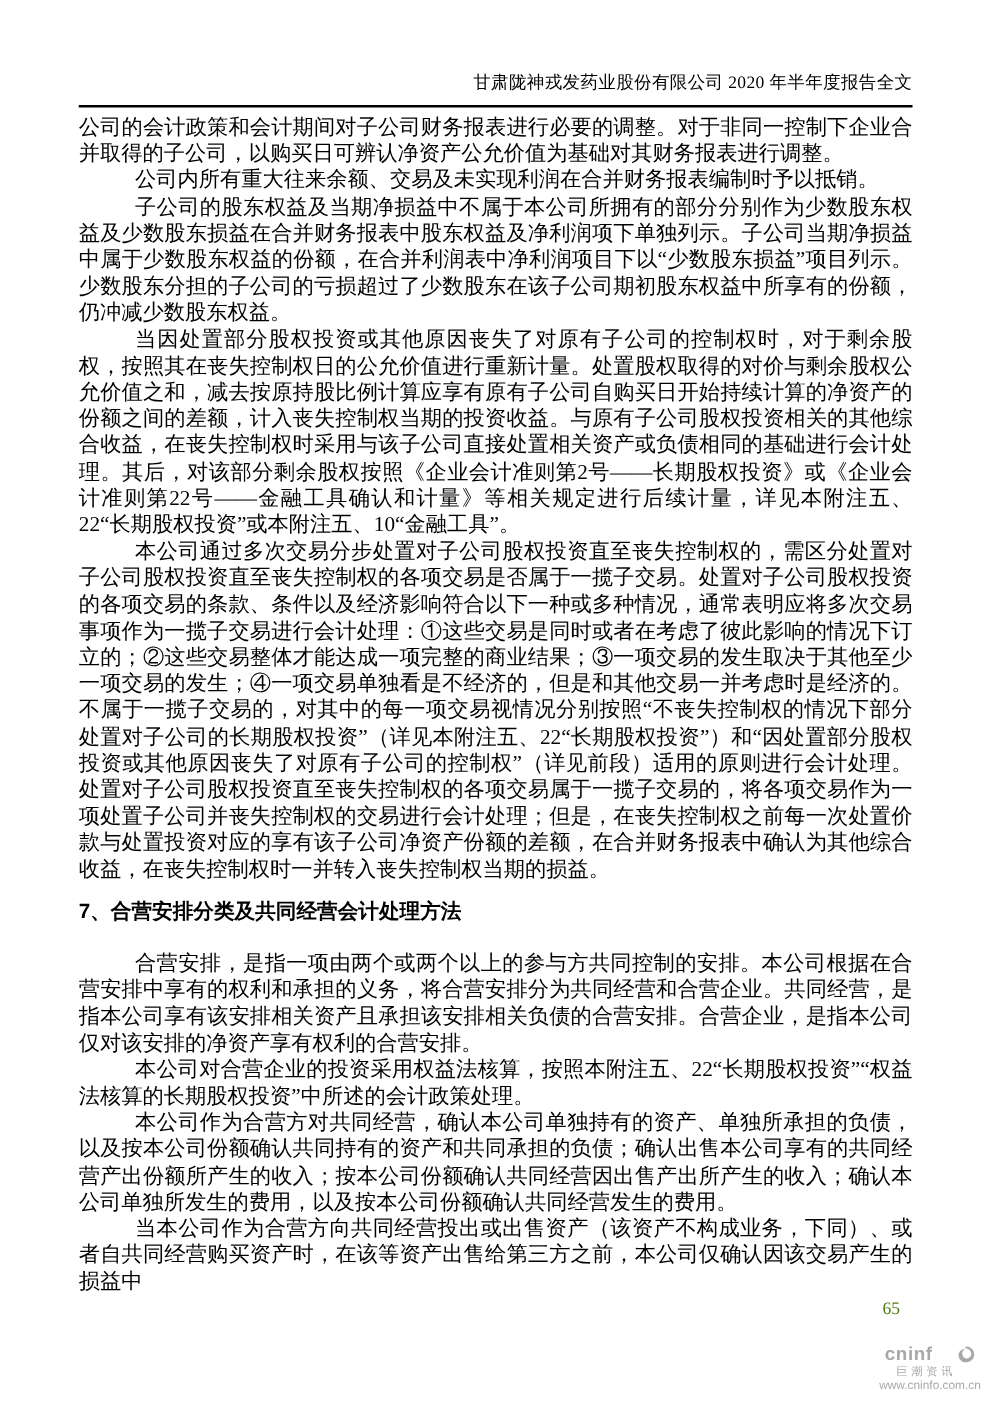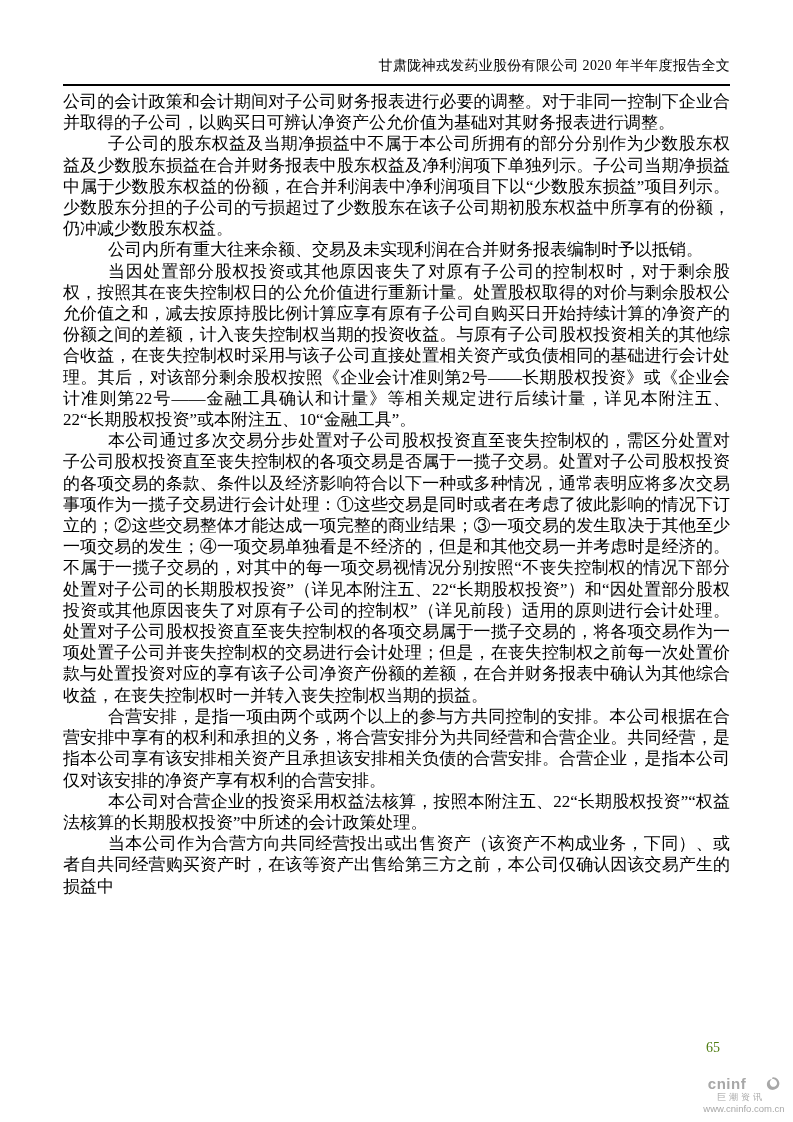--- a/index.html
+++ b/index.html
@@ -59,28 +59,30 @@
 </head>
 <body>
 
 <div class="page">
 
   <div class="header-title">甘肃陇神戎发药业股份有限公司 2020 年半年度报告全文</div>
   <div class="header-rule"></div>
 
   <div class="body-text">
     <p class="para no-indent">公司的会计政策和会计期间对子公司财务报表进行必要的调整。对于非同一控制下企业合并取得的子公司，以购买日可辨认净资产公允价值为基础对其财务报表进行调整。</p>
+    <p class="para">公司内所有重大往来余额、交易及未实现利润在合并财务报表编制时予以抵销。</p>
     <p class="para">子公司的股东权益及当期净损益中不属于本公司所拥有的部分分别作为少数股东权益及少数股东损益在合并财务报表中股东权益及净利润项下单独列示。子公司当期净损益中属于少数股东权益的份额，在合并利润表中净利润项目下以“少数股东损益”项目列示。少数股东分担的子公司的亏损超过了少数股东在该子公司期初股东权益中所享有的份额，仍冲减少数股东权益。</p>
-    <p class="para">公司内所有重大往来余额、交易及未实现利润在合并财务报表编制时予以抵销。</p>
     <p class="para">当因处置部分股权投资或其他原因丧失了对原有子公司的控制权时，对于剩余股权，按照其在丧失控制权日的公允价值进行重新计量。处置股权取得的对价与剩余股权公允价值之和，减去按原持股比例计算应享有原有子公司自购买日开始持续计算的净资产的份额之间的差额，计入丧失控制权当期的投资收益。与原有子公司股权投资相关的其他综合收益，在丧失控制权时采用与该子公司直接处置相关资产或负债相同的基础进行会计处理。其后，对该部分剩余股权按照《企业会计准则第2号——长期股权投资》或《企业会计准则第22号——金融工具确认和计量》等相关规定进行后续计量，详见本附注五、22“长期股权投资”或本附注五、10“金融工具”。</p>
     <p class="para">本公司通过多次交易分步处置对子公司股权投资直至丧失控制权的，需区分处置对子公司股权投资直至丧失控制权的各项交易是否属于一揽子交易。处置对子公司股权投资的各项交易的条款、条件以及经济影响符合以下一种或多种情况，通常表明应将多次交易事项作为一揽子交易进行会计处理：①这些交易是同时或者在考虑了彼此影响的情况下订立的；②这些交易整体才能达成一项完整的商业结果；③一项交易的发生取决于其他至少一项交易的发生；④一项交易单独看是不经济的，但是和其他交易一并考虑时是经济的。不属于一揽子交易的，对其中的每一项交易视情况分别按照“不丧失控制权的情况下部分处置对子公司的长期股权投资”（详见本附注五、22“长期股权投资”）和“因处置部分股权投资或其他原因丧失了对原有子公司的控制权”（详见前段）适用的原则进行会计处理。处置对子公司股权投资直至丧失控制权的各项交易属于一揽子交易的，将各项交易作为一项处置子公司并丧失控制权的交易进行会计处理；但是，在丧失控制权之前每一次处置价款与处置投资对应的享有该子公司净资产份额的差额，在合并财务报表中确认为其他综合收益，在丧失控制权时一并转入丧失控制权当期的损益。</p>
 
+    <h3 class="section-heading">7、合营安排分类及共同经营会计处理方法</h3>
 
     <p class="para">合营安排，是指一项由两个或两个以上的参与方共同控制的安排。本公司根据在合营安排中享有的权利和承担的义务，将合营安排分为共同经营和合营企业。共同经营，是指本公司享有该安排相关资产且承担该安排相关负债的合营安排。合营企业，是指本公司仅对该安排的净资产享有权利的合营安排。</p>
     <p class="para">本公司对合营企业的投资采用权益法核算，按照本附注五、22“长期股权投资”“权益法核算的长期股权投资”中所述的会计政策处理。</p>
+    <p class="para">本公司作为合营方对共同经营，确认本公司单独持有的资产、单独所承担的负债，以及按本公司份额确认共同持有的资产和共同承担的负债；确认出售本公司享有的共同经营产出份额所产生的收入；按本公司份额确认共同经营因出售产出所产生的收入；确认本公司单独所发生的费用，以及按本公司份额确认共同经营发生的费用。</p>
     <p class="para">当本公司作为合营方向共同经营投出或出售资产（该资产不构成业务，下同）、或者自共同经营购买资产时，在该等资产出售给第三方之前，本公司仅确认因该交易产生的损益中</p>
   </div>
 
   <div class="page-number">65</div>
 
   <div class="logo">
     <div class="logo-row">
       <span class="logo-text">cninf</span>
       <span class="logo-swirl">
         <svg viewBox="0 0 24 24" xmlns="http://www.w3.org/2000/svg" aria-hidden="true">

